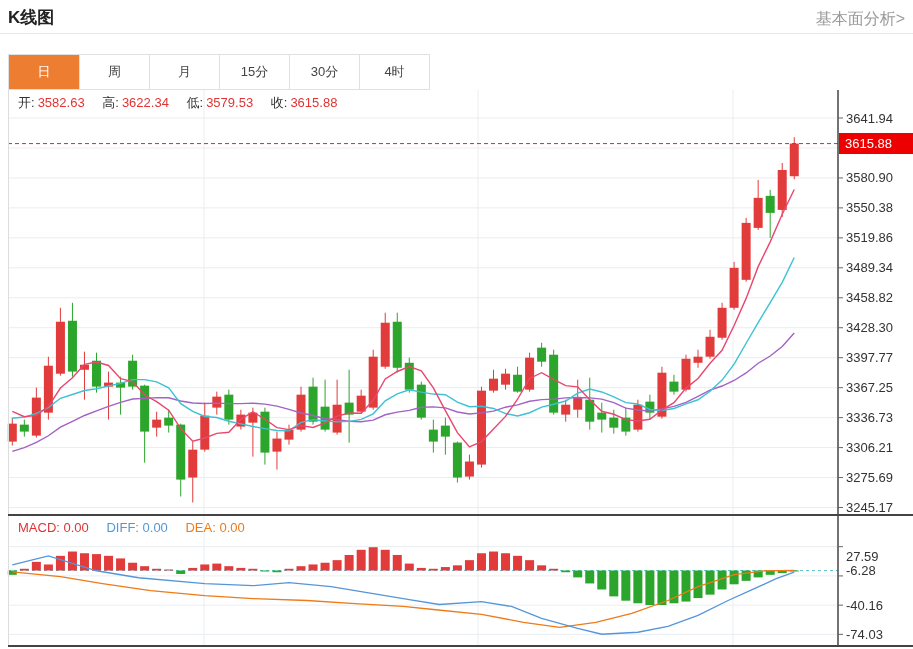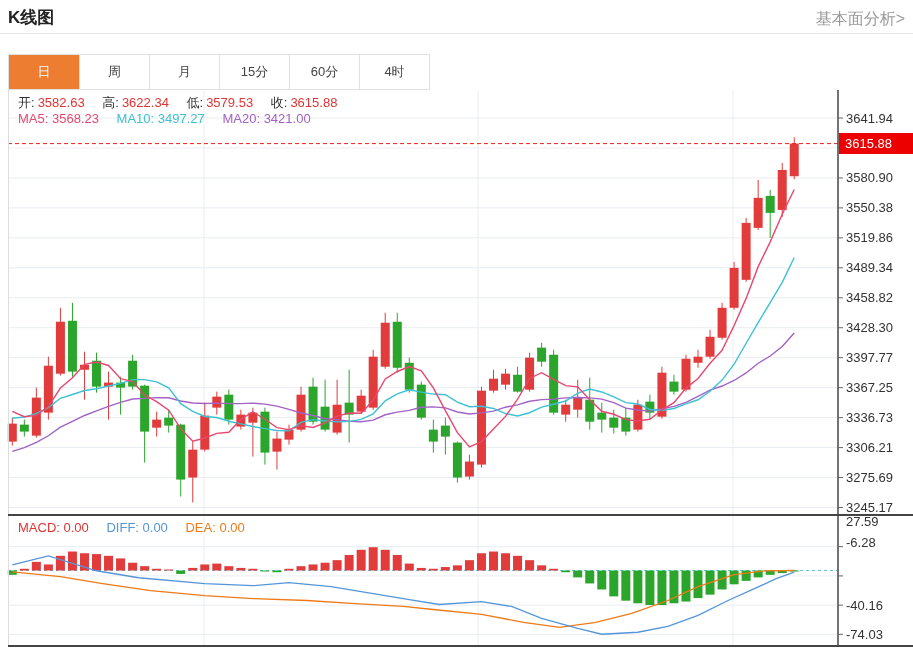--- a/index.html
+++ b/index.html
@@ -32,21 +32,21 @@
 <div id="app">
   <div class="page-title">K线图</div>
   <a class="top-link">基本面分析&gt;</a>
   <div class="title-divider"></div>
 
   <div class="tabs" id="tabs">
       <div class="tab active">日</div>
       <div class="tab">周</div>
       <div class="tab">月</div>
       <div class="tab">15分</div>
-      <div class="tab">60分</div>
+      <div class="tab">30分</div>
       <div class="tab">4时</div>
     </div>
 
   <svg id="chart-svg" width="913" height="649" viewBox="0 0 913 649">
       <line x1="204" y1="90" x2="204" y2="514" stroke="#e9edf1"></line>
       <line x1="204" y1="516" x2="204" y2="645" stroke="#e9edf1"></line>
       <line x1="478" y1="90" x2="478" y2="514" stroke="#e9edf1"></line>
       <line x1="478" y1="516" x2="478" y2="645" stroke="#e9edf1"></line>
       <line x1="733" y1="90" x2="733" y2="514" stroke="#e9edf1"></line>
       <line x1="733" y1="516" x2="733" y2="645" stroke="#e9edf1"></line>
@@ -297,25 +297,20 @@
       <line x1="8" y1="646" x2="913" y2="646" stroke="#444444" stroke-width="2"></line>
     </svg>
 
   <div class="legend-row ohlc-row">
     <span class="lab">开:</span><span class="val">3582.63</span>
     <span class="lab">高:</span><span class="val">3622.34</span>
     <span class="lab">低:</span><span class="val">3579.53</span>
     <span class="lab">收:</span><span class="val">3615.88</span>
   </div>
 
-  <div class="legend-row ma-row">
-    <span class="val" style="color:#e8476f"><span>MA5:</span> <span>3568.23</span></span>
-    <span class="val" style="color:#3ec1d3"><span>MA10:</span> <span>3497.27</span></span>
-    <span class="val" style="color:#a362c5"><span>MA20:</span> <span>3421.00</span></span>
-  </div>
 
   <div class="macd-row">
     <span style="color:#e23333">MACD: 0.00</span>
     <span style="color:#5596d8">DIFF: 0.00</span>
     <span style="color:#ee7a18">DEA: 0.00</span>
   </div>
 
   <div id="price-labels">
       <span class="axis-label" style="top: 110.5px;">3641.94</span>
       <span class="axis-label" style="top: 170.423px;">3580.90</span>
@@ -325,20 +320,20 @@
       <span class="axis-label" style="top: 290.269px;">3458.82</span>
       <span class="axis-label" style="top: 320.23px;">3428.30</span>
       <span class="axis-label" style="top: 350.202px;">3397.77</span>
       <span class="axis-label" style="top: 380.163px; text-align: right;">3367.25</span>
       <span class="axis-label" style="top: 410.125px;">3336.73</span>
       <span class="axis-label" style="top: 440.086px;">3306.21</span>
       <span class="axis-label" style="top: 470.048px;">3275.69</span>
       <span class="axis-label" style="top: 500.009px;">3245.17</span>
     </div>
   <div id="macd-labels">
-      <span class="axis-label" style="top: 514px; text-align: center;">27.59</span>
-      <span class="axis-label" style="top: 535px; text-align: center;">-6.28</span>
+      <span class="axis-label" style="top: 549px; text-align: center;">27.59</span>
+      <span class="axis-label" style="top: 563px; text-align: center;">-6.28</span>
       <span class="axis-label" style="top: 597.642px;">-40.16</span>
       <span class="axis-label" style="top: 626.858px; text-align: right;">-74.03</span>
     </div>
 
   <div class="price-flag">3615.88</div>
 </div>
 
 </body></html>

